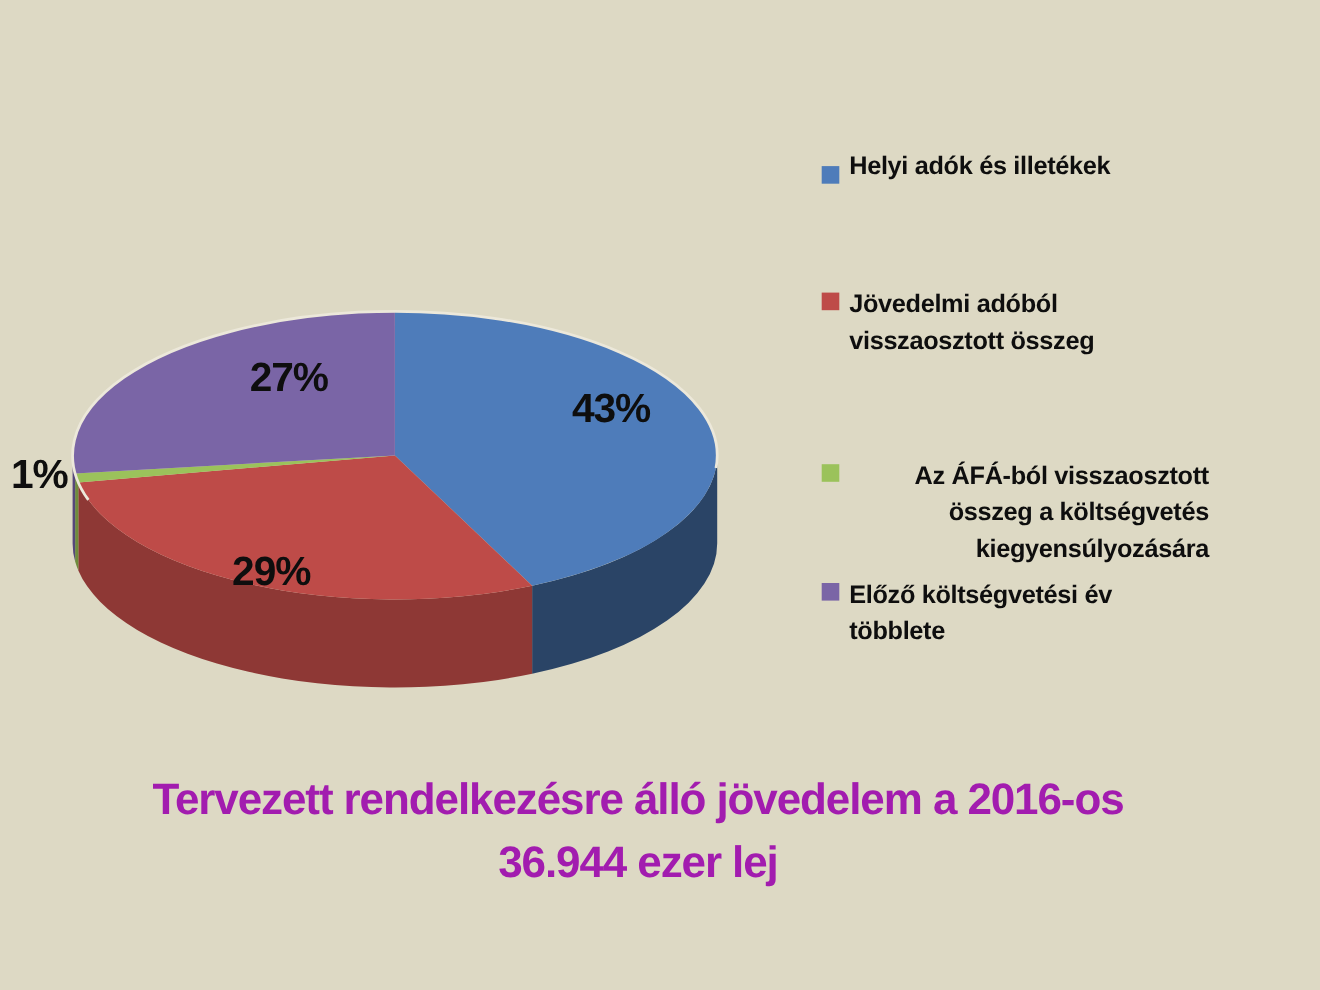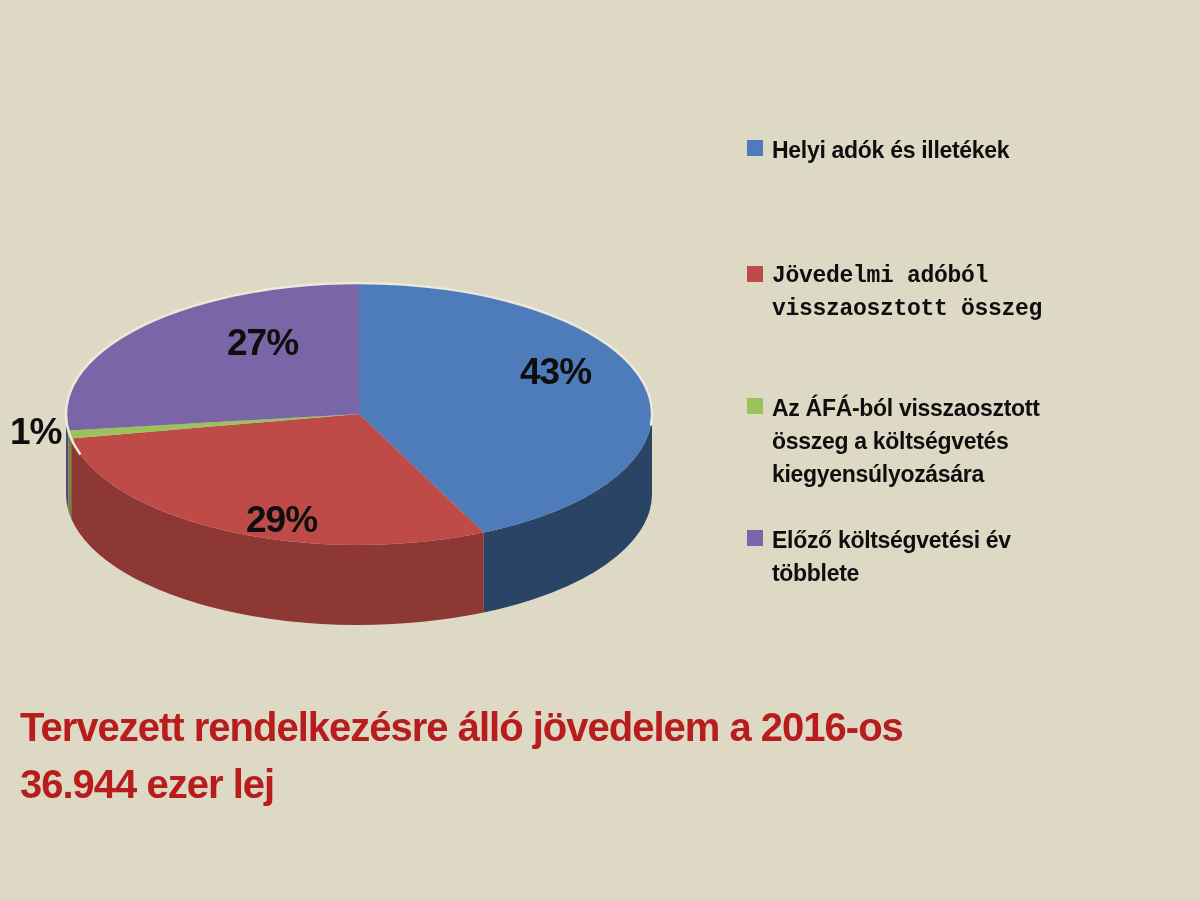--- a/index.html
+++ b/index.html
@@ -8,37 +8,37 @@
     background:#DDD9C4;
     font-family:"Liberation Sans","DejaVu Sans",sans-serif;
     color:#121212;
   }
   svg.pie{position:absolute;left:0;top:0;}
   .plabel{
     position:absolute;font-size:37px;font-weight:bold;letter-spacing:-1px;color:#0e0e0e;
     white-space:nowrap;
   }
   .p0{left:520px;top:351px;}
-  .p1{left:211px;top:499px;margin-left:35px;}
+  .p1{left:211px;top:499px;}
   .p2{left:10px;top:411px;}
   .p3{left:183px;top:322px;margin-left:44px;}
   .legend-item{
     position:absolute;left:747px;display:flex;gap:9px;width:352px;
   }
-  .li0{top:134px;}
-  .li1{top:260px;font-family:Liberation Mono, monospace;}
-  .li2{top:392px;}
+  .li0{top:134px;align-items:flex-end;}
+  .li1{top:260px;}
+  .li2{top:416px;text-align:right;}
   .li3{top:524px;}
   .swatch{width:16px;height:16px;margin-top:6px;flex:0 0 16px;}
   .legend-label{
     font-size:23px;font-weight:bold;line-height:33px;letter-spacing:-0.3px;color:#0e0e0e;
   }
   .title-block{
-    position:absolute;left:20px;top:699px;width:1120px;
-    font-size:40px;font-weight:bold;line-height:57px;letter-spacing:-1px;color:#b91c1c;
+    position:absolute;left:20px;top:699px;width:1120px;text-align:center;
+    font-size:40px;font-weight:bold;line-height:57px;letter-spacing:-1px;color:#a21caf;
   }
 </style>
 </head>
 <body>
 
 <div class="slide">
 
   <svg class="pie" width="1200" height="900" viewBox="0 0 1200 900">
       <path d="M 652.00 414.00 A 293 131 0 0 1 483.75 532.53 L 483.75 612.53 A 293 131 0 0 0 652.00 494.00 Z" fill="#2A4466"></path>
       <path d="M 483.75 532.53 A 293 131 0 0 1 71.19 438.55 L 71.19 518.55 A 293 131 0 0 0 483.75 612.53 Z" fill="#8E3835"></path>

